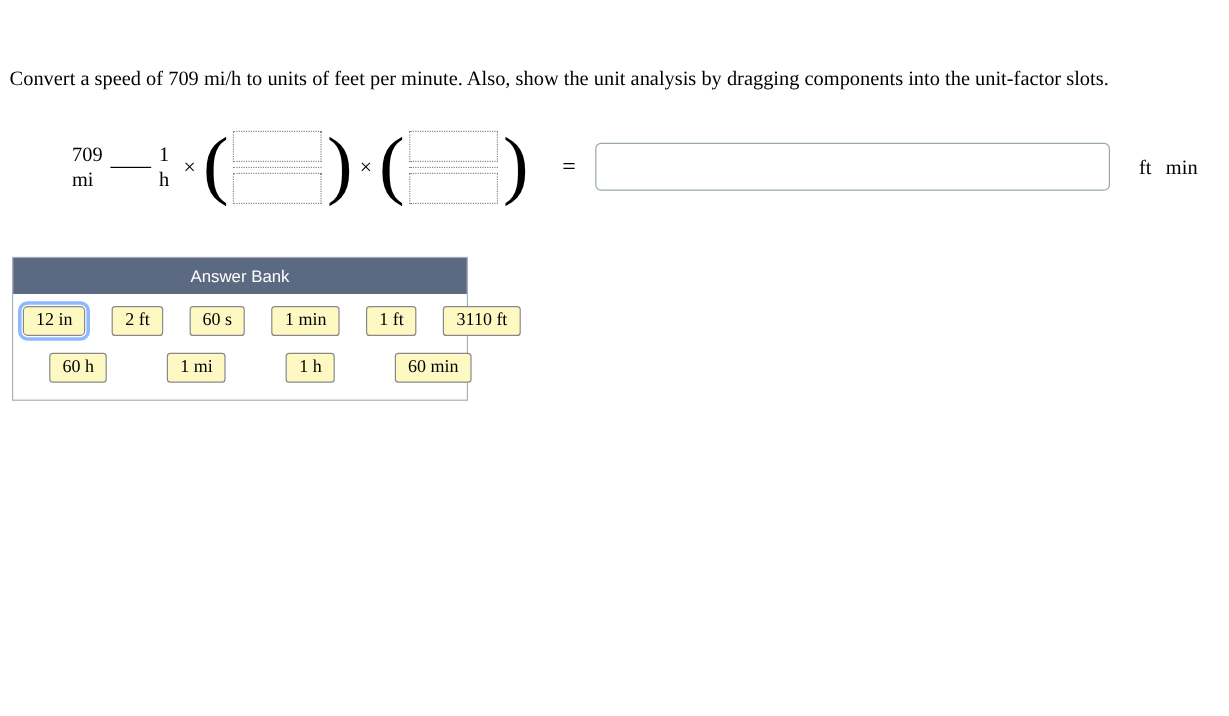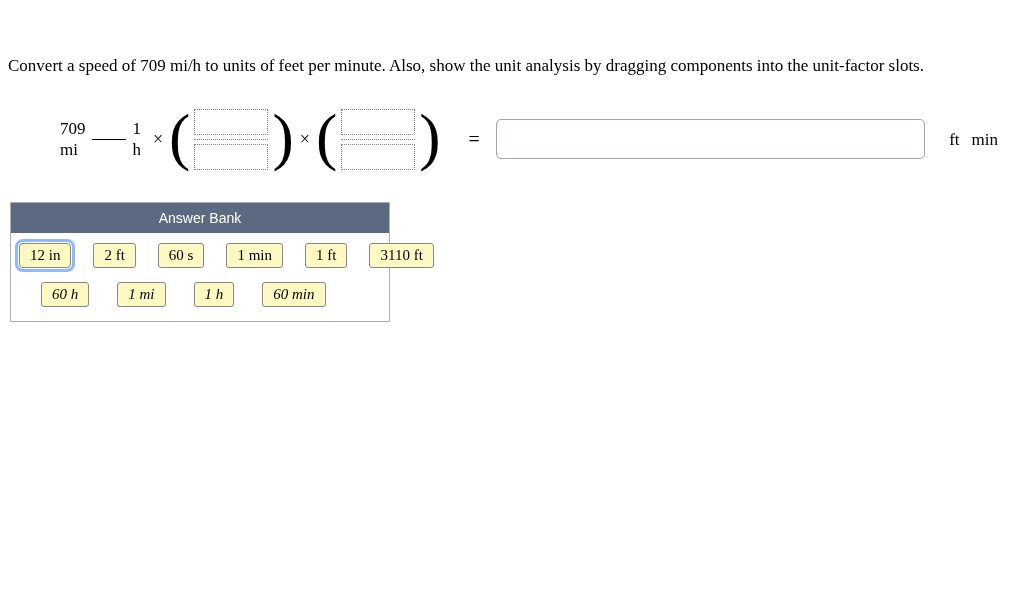--- a/index.html
+++ b/index.html
@@ -78,41 +78,41 @@
     font-family: "Times New Roman", serif;
     font-size: 17px;
     min-width: 300px;
   }
   .unit-right {
     margin-left: 18px;
     margin-right: 10px;
     font-family: Liberation Serif, serif;
   }
   .bank {
-    margin: 12px 10px;
+    margin: 24px 10px;
     width: 380px;
     border: 1px solid #a8afb9;
   }
   .bank-header {
     background: #5b6a80;
     color: #fff;
     text-align: center;
     font-family: Arial, Helvetica, sans-serif;
     font-size: 14px;
     padding: 7px 0;
   }
   .bank-body {
     padding: 10px 8px 14px 8px;
   }
   .bank-row {
     display: flex;
     gap: 22px;
     margin-bottom: 14px;
   }
-  .bank-row:last-child { margin-bottom: 0; padding-left: 22px; gap: 28px; font-style: italic; }
+  .bank-row:last-child { margin-bottom: 0; padding-left: 22px; gap: 50px; }
   .chip {
     border: 1px solid #888;
     border-radius: 3px;
     padding: 3px 10px;
     font-family: "Times New Roman", serif;
     font-size: 15px;
     background: #fef9c3;
     cursor: grab;
     white-space: nowrap;
   }

